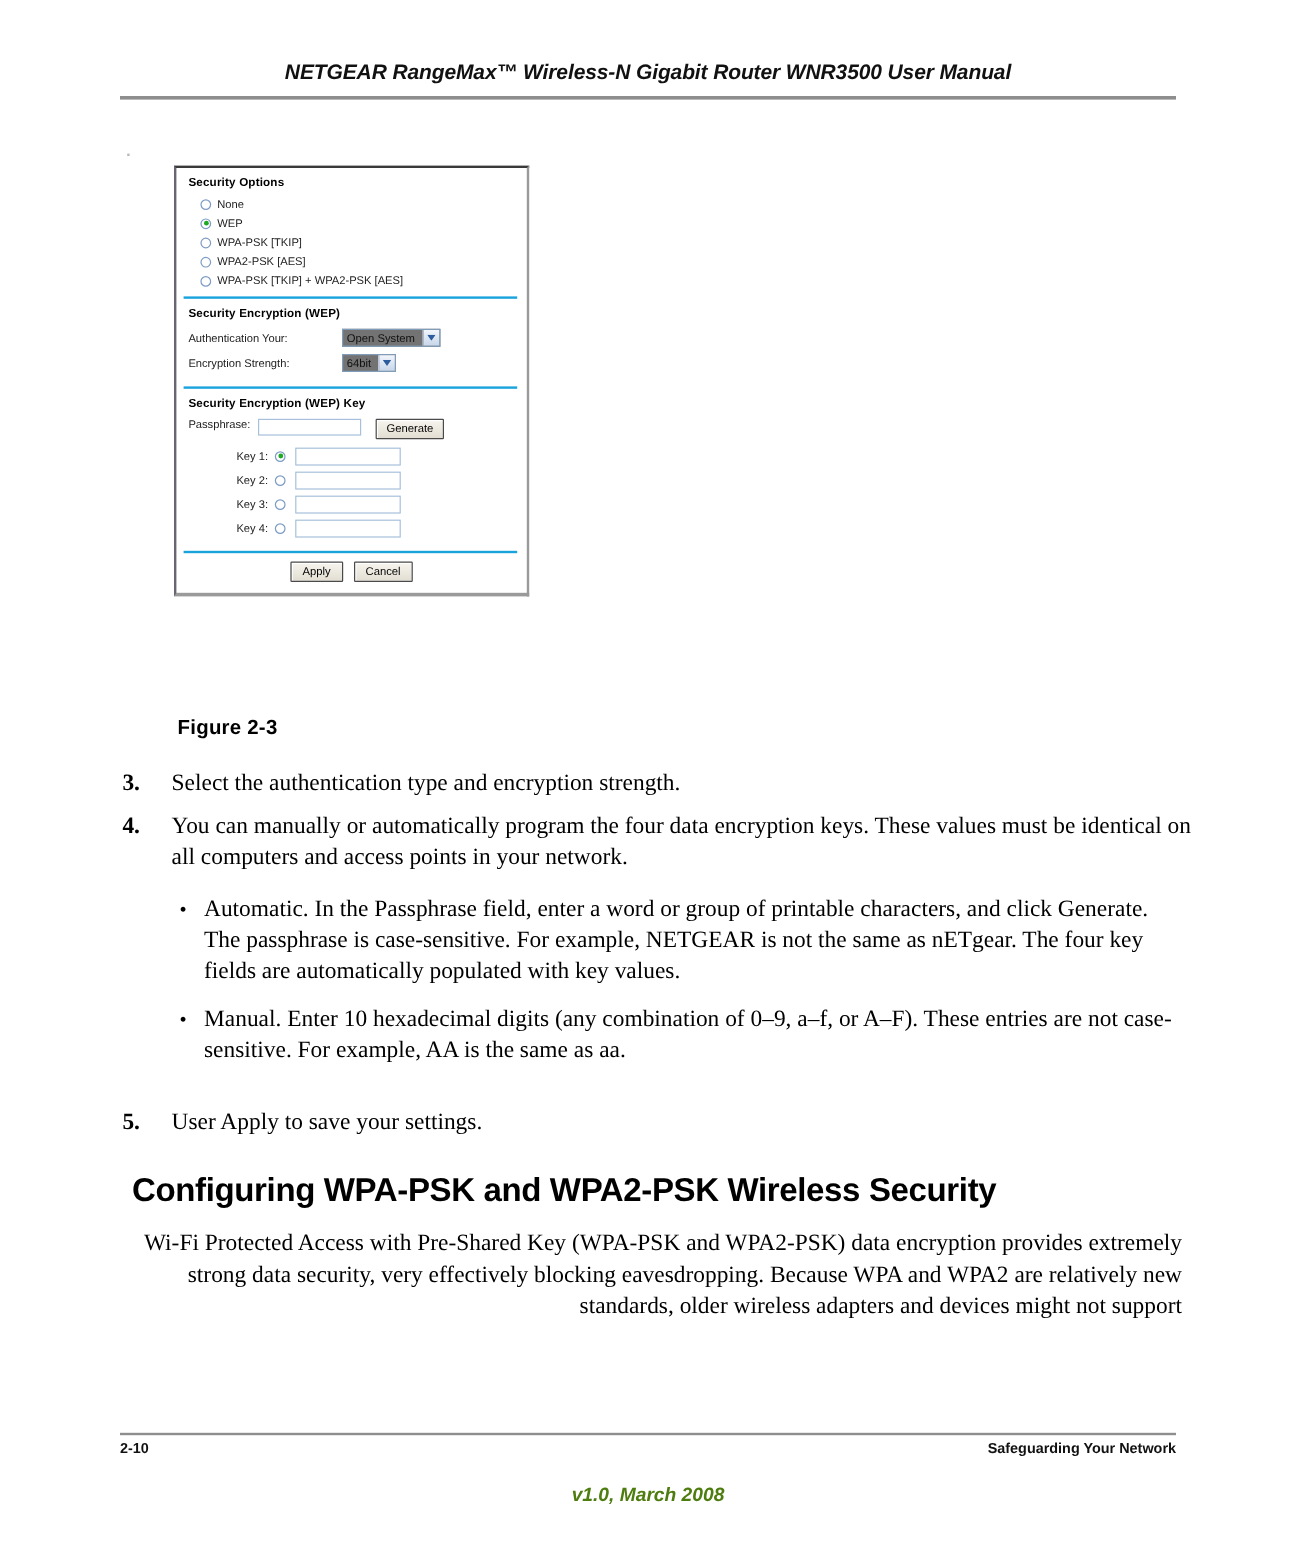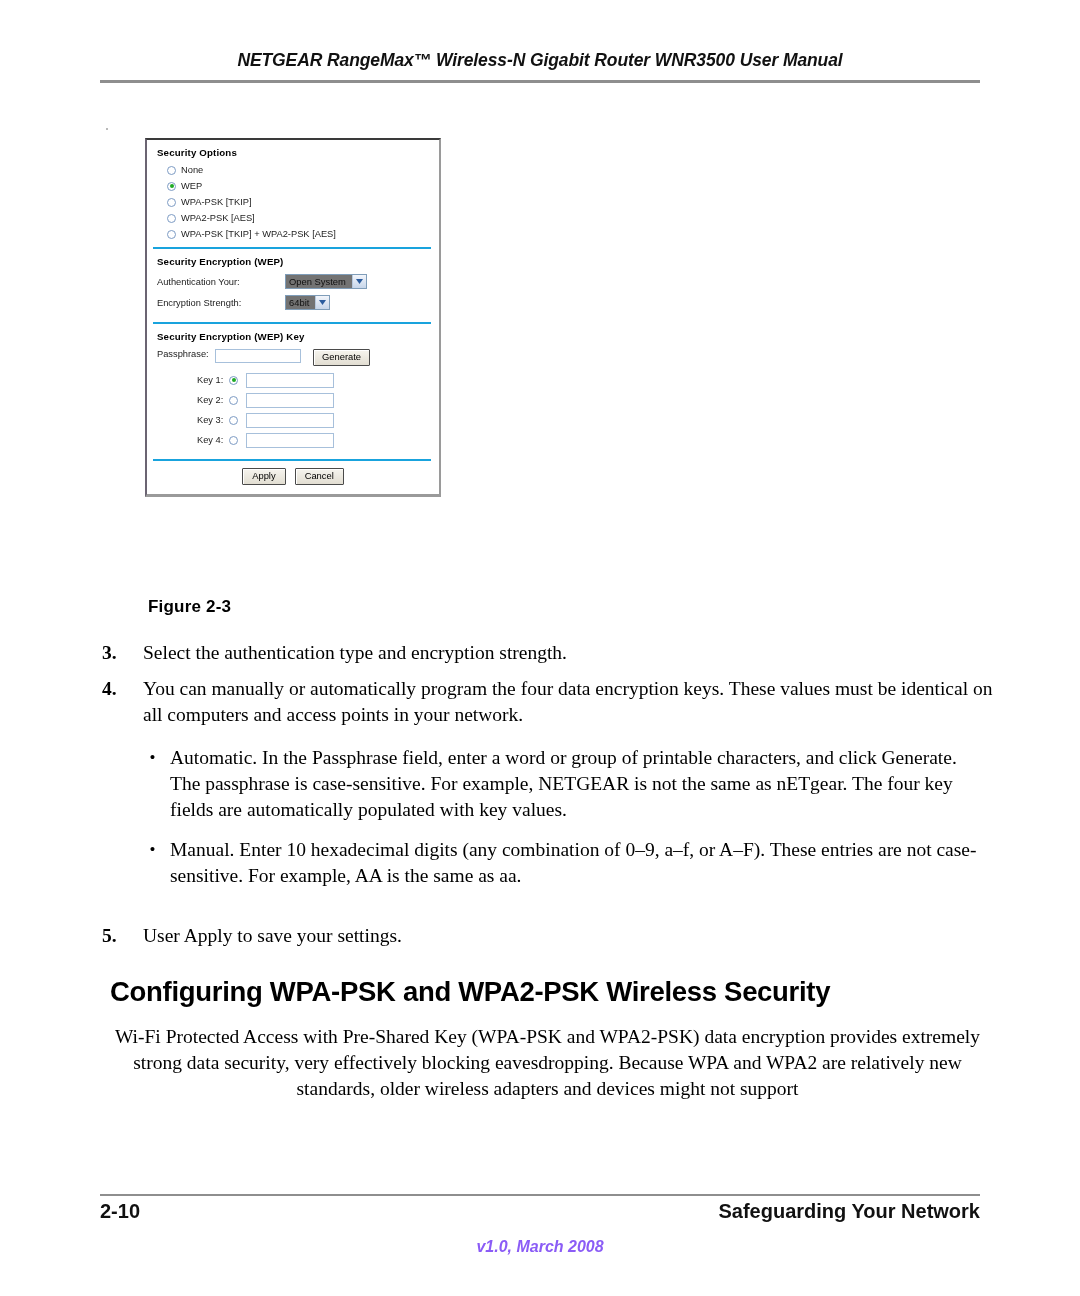--- a/index.html
+++ b/index.html
@@ -270,56 +270,56 @@
     color: #000;
   }
 
   .section-para {
     position: absolute;
     left: 110px;
     top: 1024px;
     width: 875px;
     font-size: 19.5px;
     line-height: 26px;
-    text-align: center;
+    text-align: right;
   }
 
   
   .footer-rule {
     position: absolute;
     left: 100px;
     top: 1194px;
     width: 880px;
     height: 2px;
     background: #8e8e8e;
   }
   .footer-row {
     position: absolute;
     left: 100px;
     top: 1200px;
     width: 880px;
     display: flex;
     justify-content: space-between;
     align-items: baseline;
     font-family: "Liberation Sans", sans-serif;
-    font-size: 20px;
+    font-size: 12px;
     font-weight: bold;
     color: #111;
   }
   .footer-version {
     position: absolute;
     left: 0;
     top: 1238px;
     width: 1080px;
     text-align: center;
     font-family: "Liberation Sans", sans-serif;
     font-style: italic;
     font-weight: bold;
     font-size: 16px;
-    color: #8b5cf6;
+    color: #4d7c0f;
   }
   b { font-weight: normal; }
 </style>
 </head>
 <body>
 
 <div class="page-header">
   <div class="page-header-text">NETGEAR RangeMax™ Wireless-N Gigabit Router WNR3500 User Manual</div>
   <div class="page-header-rule"></div>
 </div>

